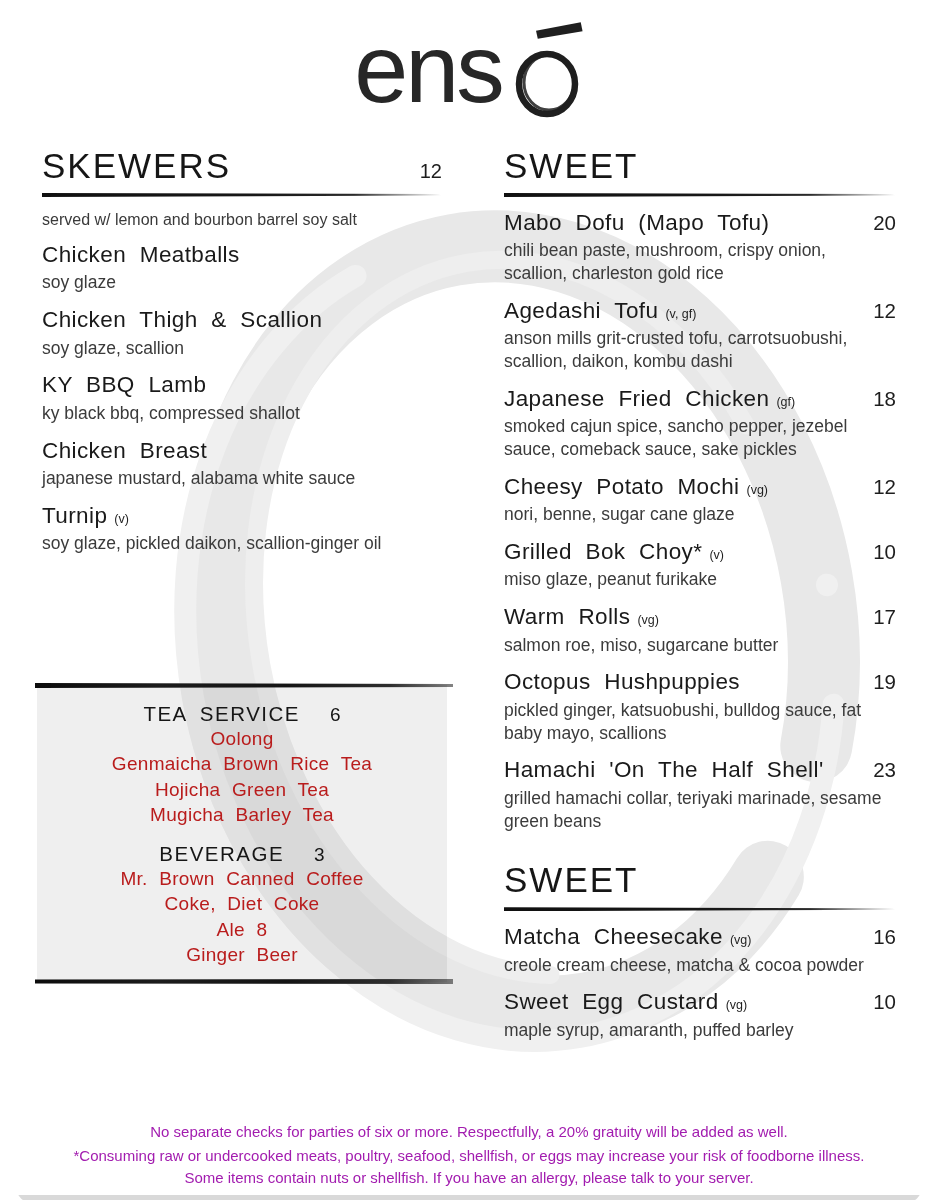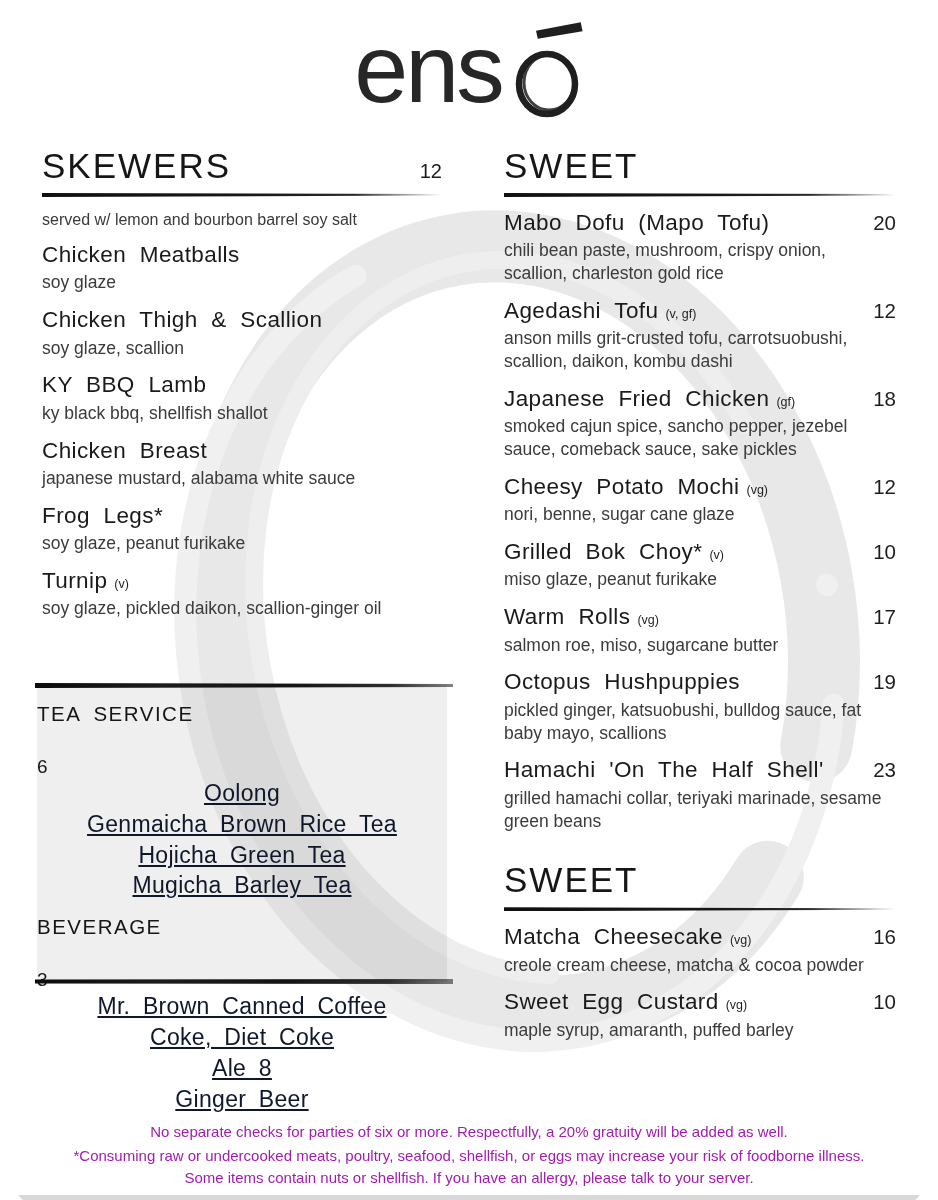--- a/index.html
+++ b/index.html
@@ -72,26 +72,26 @@
   }
   .teabox .edge {
     position: absolute; left: -2px; right: -6px; height: 5px;
     background: linear-gradient(to right,
       #0c0c0c 0%, #1c1c1c 30%, #141414 60%, #2e2e2e 85%, rgba(30,30,30,0.55) 100%);
   }
   .teabox .edge-top { top: -2px; clip-path: polygon(0 0, 100% 22%, 100% 78%, 0 100%); }
   .teabox .edge-bottom { bottom: -2px; clip-path: polygon(0 10%, 100% 0, 100% 100%, 0 90%); }
   .box-title {
     display: flex; justify-content: center; align-items: baseline; gap: 30px;
-    font-size: 20.5px; letter-spacing: 1.5px; word-spacing: 6px; color: #161616; flex-direction: column;
+    font-size: 20.5px; letter-spacing: 1.5px; word-spacing: 6px; color: #161616;
   }
   .box-title .box-price { font-size: 19px; letter-spacing: 0; }
   .box-line {
-    font-size: 23px; line-height: 1.34; color: #0f172a;
-    letter-spacing: 0.3px; word-spacing: 6px; text-decoration: underline;
+    font-size: 19px; line-height: 1.34; color: #b91c1c;
+    letter-spacing: 0.3px; word-spacing: 6px;
   }
   .box-group-2 { margin-top: 14px; text-align: right; }
 
   
   .footer {
     position: absolute; top: 1117px; left: 0; width: 100%;
     z-index: 1; text-align: center;
     font-size: 15px; color: #a21caf; line-height: 1.48;
   }
   .footer .f-line1 { margin-bottom: 2px; }
@@ -145,35 +145,28 @@
           <span class="item-name">Chicken Thigh &amp; Scallion</span>
           <span class="item-tag"></span>
         </div>
         <div class="item-desc">soy glaze, scallion</div>
       </div>
       <div class="item">
         <div class="item-row">
           <span class="item-name">KY BBQ Lamb</span>
           <span class="item-tag"></span>
         </div>
-        <div class="item-desc">ky black bbq, shellfish shallot</div>
+        <div class="item-desc">ky black bbq, compressed shallot</div>
       </div>
       <div class="item">
         <div class="item-row">
           <span class="item-name">Chicken Breast</span>
           <span class="item-tag"></span>
         </div>
         <div class="item-desc">japanese mustard, alabama white sauce</div>
-      </div>
-      <div class="item">
-        <div class="item-row">
-          <span class="item-name">Frog Legs*</span>
-          <span class="item-tag"></span>
-        </div>
-        <div class="item-desc">soy glaze, peanut furikake</div>
       </div>
       <div class="item">
         <div class="item-row">
           <span class="item-name">Turnip</span>
           <span class="item-tag">(v)</span>
         </div>
         <div class="item-desc">soy glaze, pickled daikon, scallion-ginger oil</div>
       </div>
     </section>
   </div>

